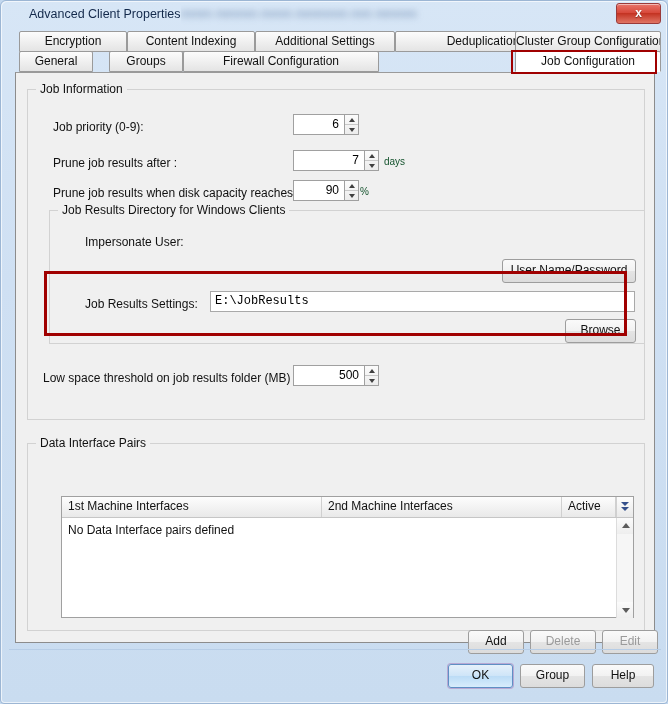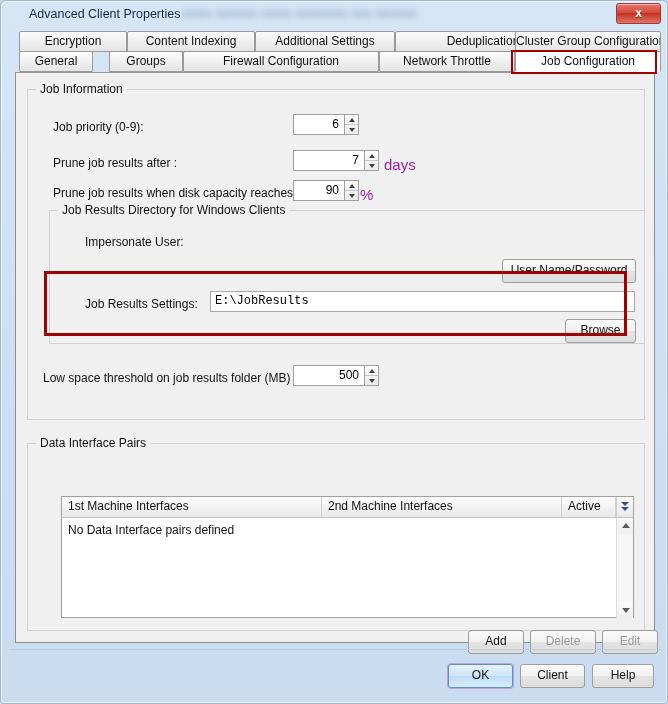--- a/index.html
+++ b/index.html
@@ -201,22 +201,22 @@
     position: absolute;
     left: 4px; top: 3px;
     width: 0; height: 0;
     border-left: 3px solid transparent;
     border-right: 3px solid transparent;
   }
   .spin-btns .sb.up i { border-bottom: 4px solid #3f3f3f; }
   .spin-btns .sb.down i { border-top: 4px solid #3f3f3f; }
   .unit-lbl {
     position: absolute;
-    font-size: 15px;
-    color: #a21caf;
+    font-size: 10px;
+    color: #14532d;
   }
 
   
   .textinput {
     position: absolute;
     box-sizing: border-box;
     background: #fff;
     border: 1px solid #a9a9a9;
     height: 21px;
     line-height: 19px;
@@ -373,21 +373,20 @@
         <div class="tab" style="left: 0px; width: 108px;">Encryption</div>
         <div class="tab" style="left: 108px; width: 128px;">Content Indexing</div>
         <div class="tab" style="left: 236px; width: 140px;">Additional Settings</div>
         <div class="tab" style="left: 376px; width: 128px; padding-left: 48px;">Deduplication</div>
         <div class="tab" style="left: 496px; width: 146px;">Cluster Group Configuration</div>
       </div>
     <div class="tab-row" id="tab-row-bottom">
         <div class="tab" style="left: 0px; width: 74px;">General</div>
         <div class="tab" style="left: 90px; width: 74px;">Groups</div>
         <div class="tab" style="left: 164px; width: 196px;">Firewall Configuration</div>
-        <div class="tab" style="left: 360px; width: 136px;">Network Throttle</div>
         <div class="tab selected" style="left: 496px; width: 146px;">Job Configuration</div>
       </div>
     <div id="tab-highlight"></div>
   </div>
 
   <div id="panel">
 
     <div class="groupbox" id="gb-job-info">
       <div class="gb-title">Job Information</div>
 
@@ -487,16 +486,16 @@
 
       <div class="btn" style="left:440px; top:186px; width:56px;">Add</div>
       <div class="btn disabled" style="left:502px; top:186px; width:66px;">Delete</div>
       <div class="btn disabled" style="left:574px; top:186px; width:56px;">Edit</div>
     </div>
   </div>
 
   <div id="footer-sep"></div>
   <div id="footer">
     <div class="btn default-btn" style="left:447px; top:14px; width:65px;">OK</div>
-    <div class="btn" style="left:519px; top:14px; width:65px;">Client</div>
+    <div class="btn" style="left:519px; top:14px; width:65px;">Group</div>
     <div class="btn" style="left:591px; top:14px; width:62px;text-align:center;">Help</div>
   </div>
 </div>
 
 </body></html>

